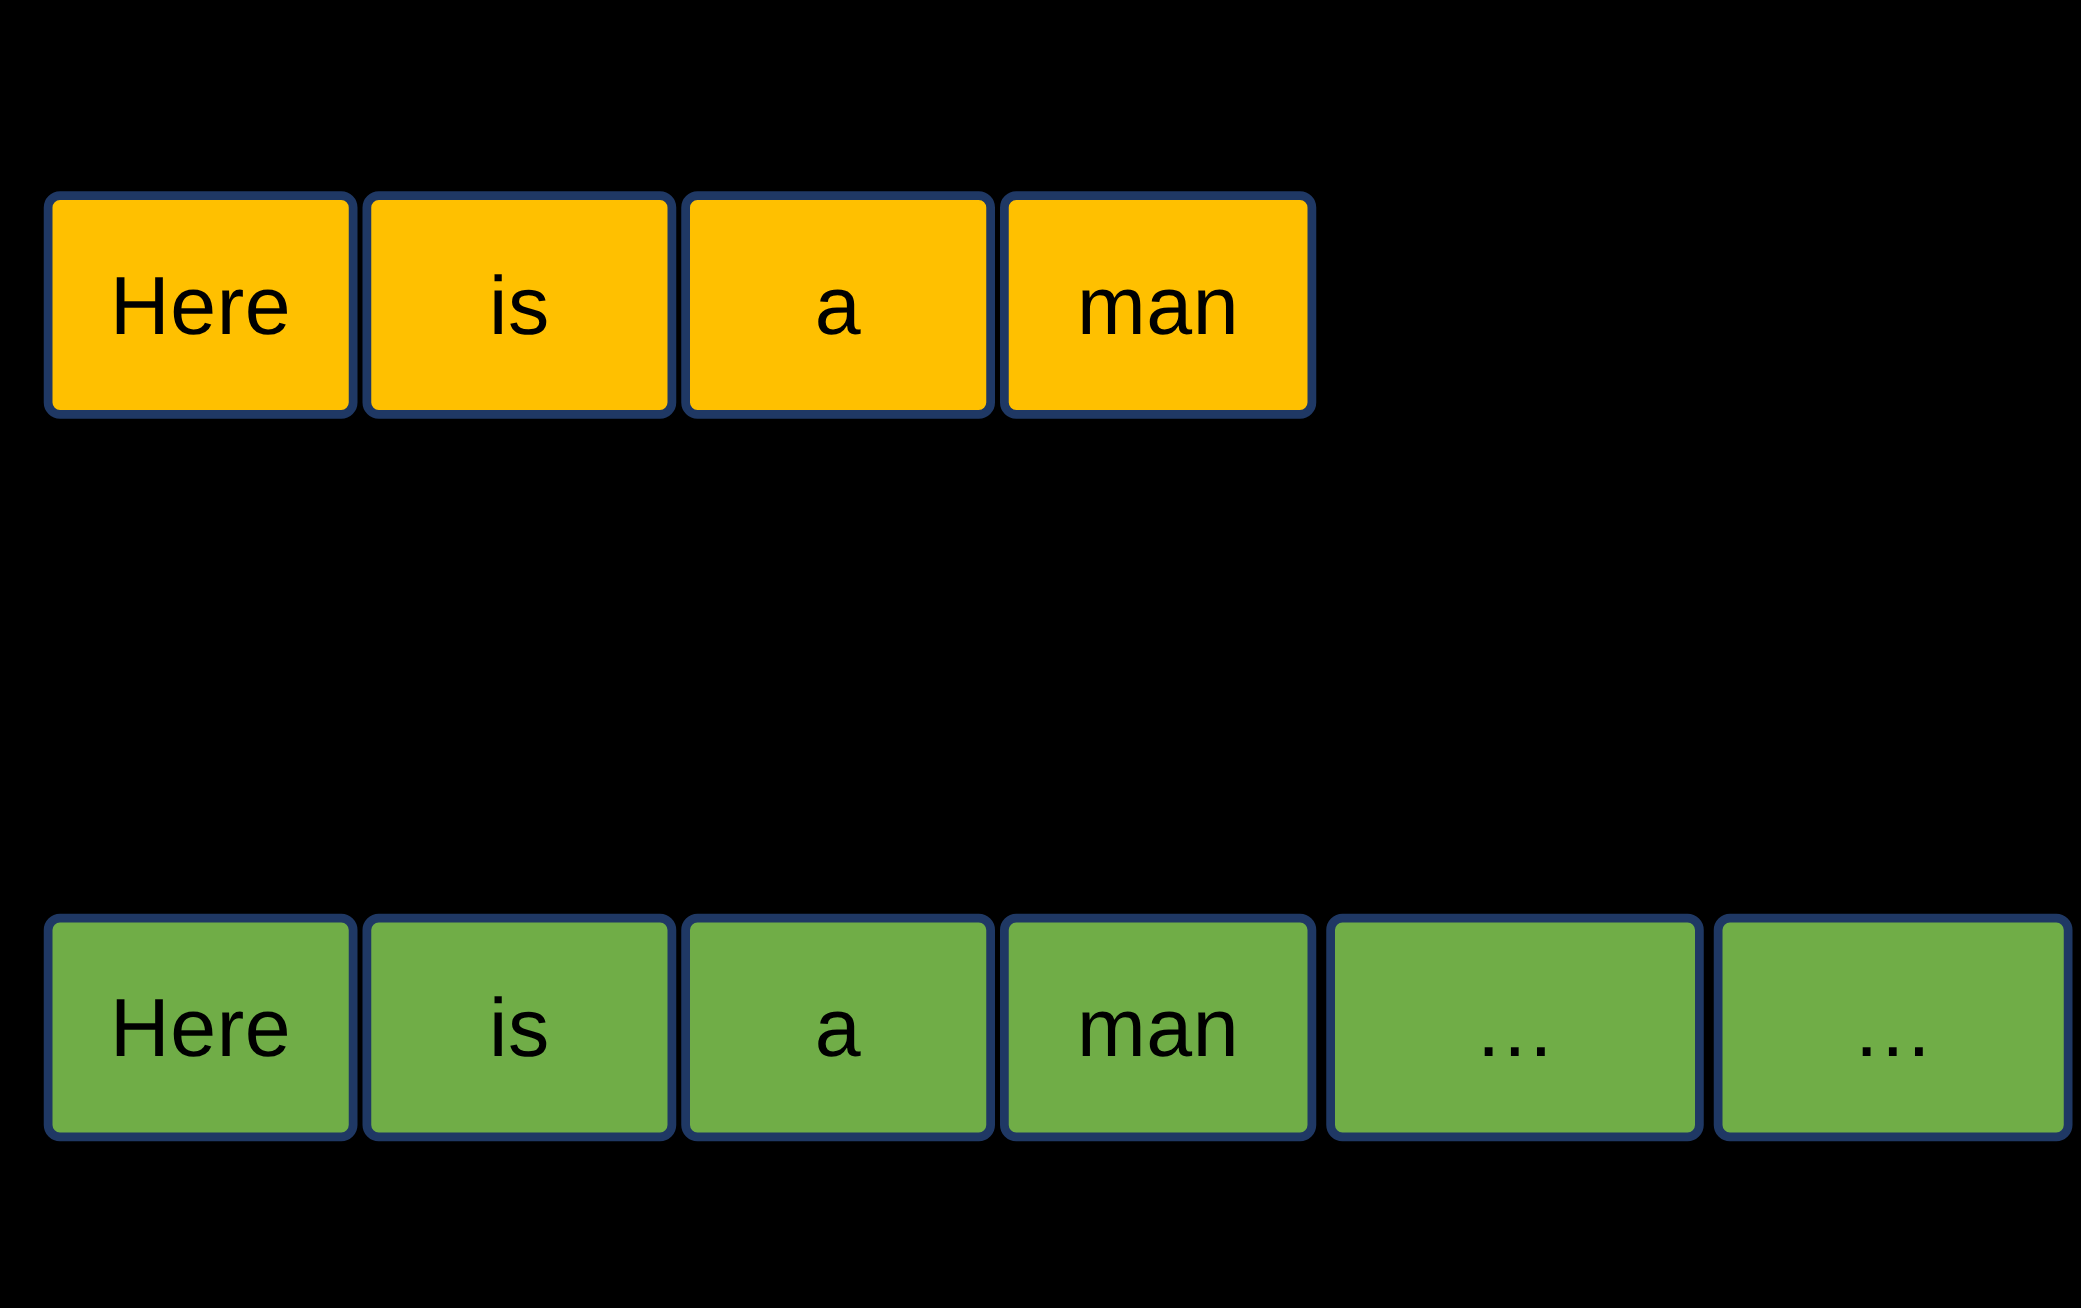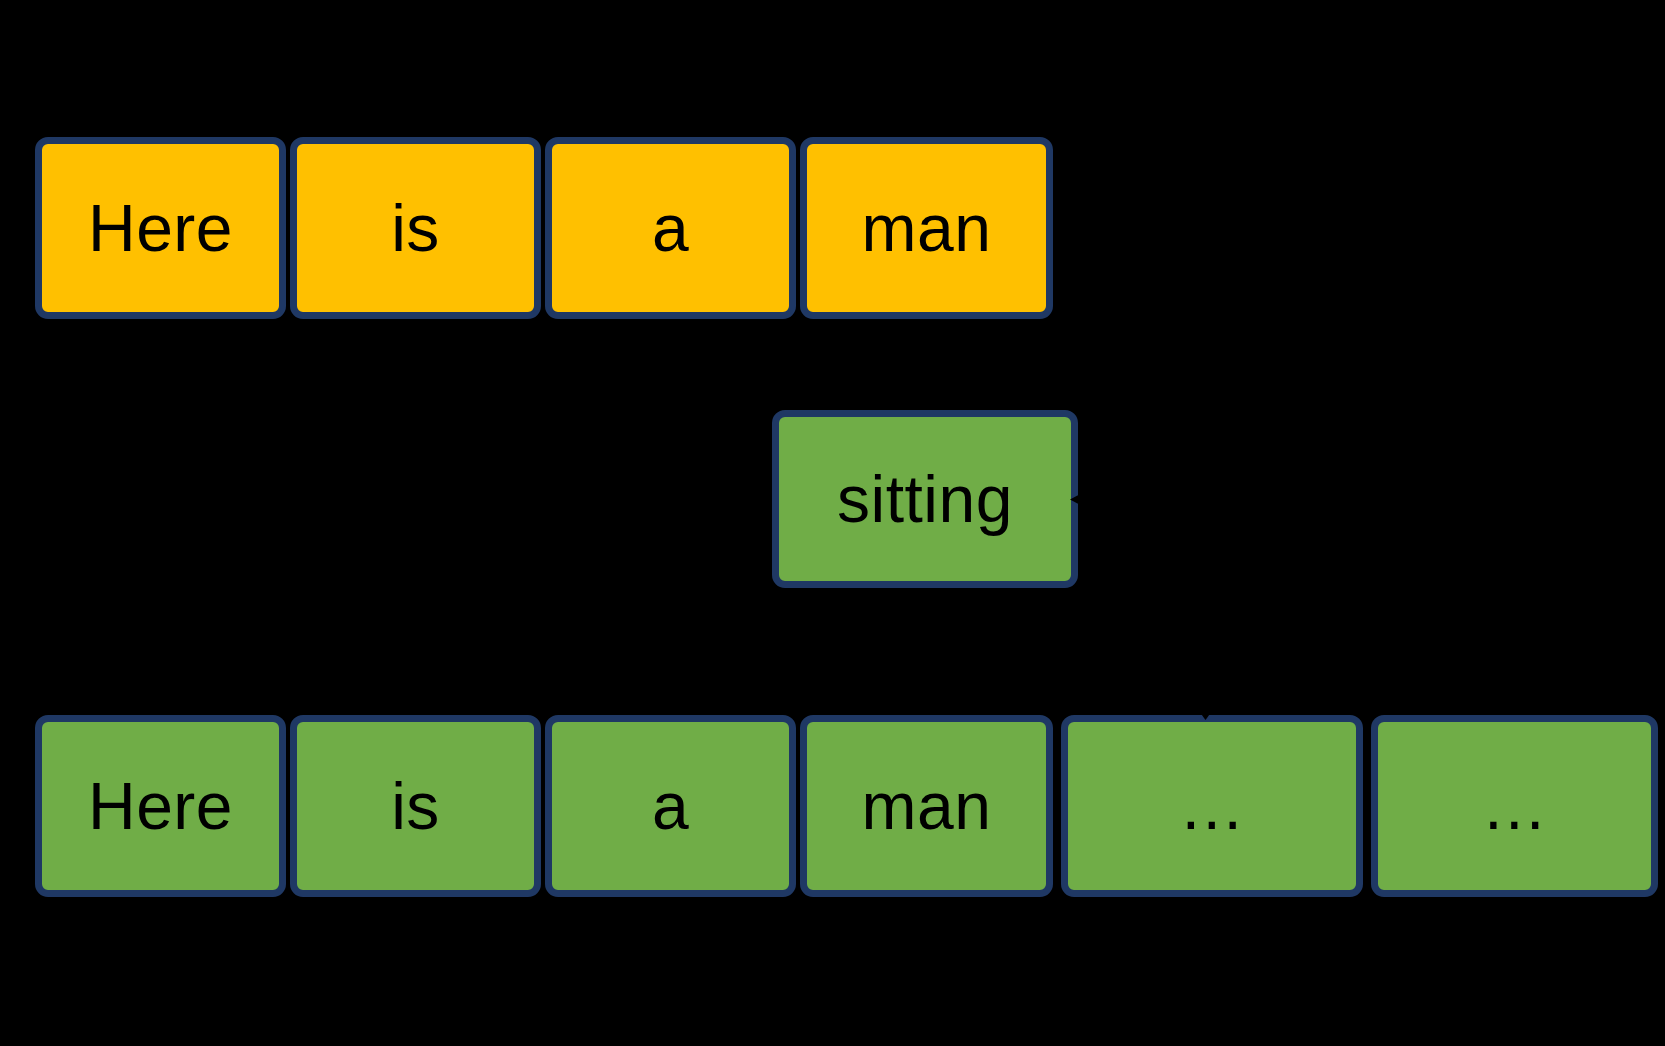--- a/index.html
+++ b/index.html
@@ -18,20 +18,21 @@
     position: absolute;
     box-sizing: border-box;
     border: 7px solid #1F3864;
     border-radius: 13px;
     display: flex;
     align-items: center;
     justify-content: center;
     font-size: 66px;
     color: #000;
     letter-spacing: 0.5px;
+    margin-top: 16px;
   }
   .token--context { background: #FFC000; }
   .token--generated { background: #70AD47; }
 
   
   .t0 { left: 35px;  top: 137px; width: 251px; height: 182px; }
   .t1 { left: 290px; top: 137px; width: 251px; height: 182px; }
   .t2 { left: 545px; top: 137px; width: 251px; height: 182px; }
   .t3 { left: 800px; top: 137px; width: 253px; height: 182px; }
 
@@ -69,21 +70,20 @@
 
 <div class="canvas">
 
   <div>
     <div class="token token--context t0" style="border-color: rgb(31, 56, 100); color: rgb(0, 0, 0); background: rgb(255, 192, 0);">Here</div>
     <div class="token token--context t1" style="border-color: rgb(31, 56, 100); color: rgb(0, 0, 0); background: rgb(255, 192, 0);">is</div>
     <div class="token token--context t2" style="border-color: rgb(31, 56, 100); color: rgb(0, 0, 0); background: rgb(255, 192, 0);">a</div>
     <div class="token token--context t3" style="border-color: rgb(31, 56, 100); color: rgb(0, 0, 0); background: rgb(255, 192, 0);">man</div>
   </div>
 
-  <div class="token token--generated predicted" style="border-color: rgb(31, 56, 100); color: rgb(0, 0, 0); background: rgb(112, 173, 71);">sitting</div>
 
   <div>
     <div class="token token--generated b0" style="border-color: rgb(31, 56, 100); color: rgb(0, 0, 0); background: rgb(112, 173, 71);">Here</div>
     <div class="token token--generated b1" style="border-color: rgb(31, 56, 100); color: rgb(0, 0, 0); background: rgb(112, 173, 71);">is</div>
     <div class="token token--generated b2" style="border-color: rgb(31, 56, 100); color: rgb(0, 0, 0); background: rgb(112, 173, 71);">a</div>
     <div class="token token--generated b3" style="border-color: rgb(31, 56, 100); color: rgb(0, 0, 0); background: rgb(112, 173, 71);">man</div>
     <div class="token token--generated b4" style="border-color: rgb(31, 56, 100); color: rgb(0, 0, 0); background: rgb(112, 173, 71);">…</div>
     <div class="token token--generated b5" style="border-color: rgb(31, 56, 100); color: rgb(0, 0, 0); background: rgb(112, 173, 71);">…</div>
   </div>
 

